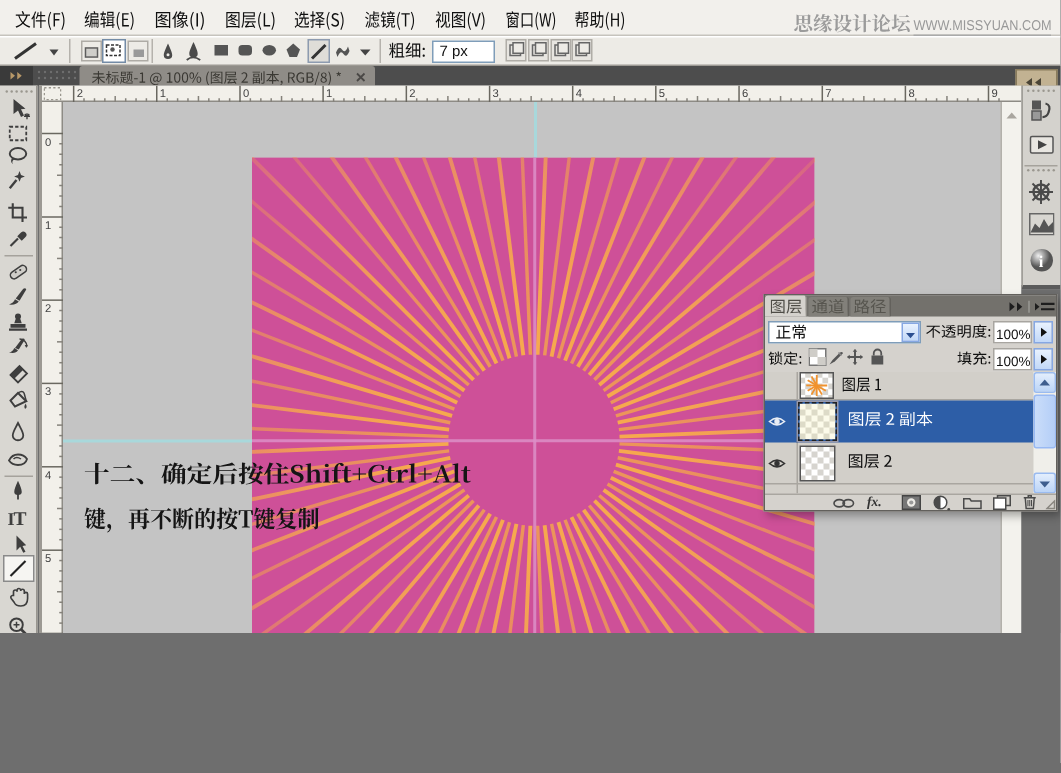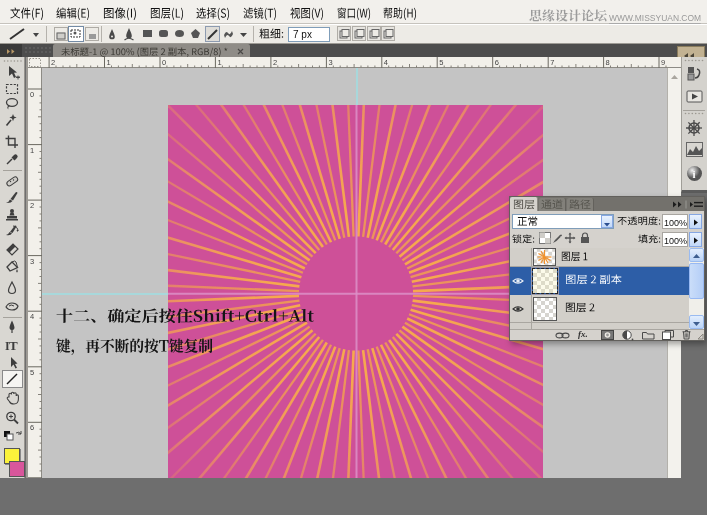--- a/index.html
+++ b/index.html
@@ -1,17 +1,17 @@
 <!DOCTYPE html>
 <html><head><meta charset="utf-8"><title>PS</title></head><body>
 <style>
 *{margin:0;padding:0;box-sizing:border-box}
 html,body{width:707px;height:515px;overflow:hidden}
 body{font-family:"Liberation Sans",sans-serif;background:#6E6E6E}
-#app{position:relative;width:707px;height:478px;overflow:hidden}
+#app{position:relative;width:707px;height:422px;overflow:hidden}
 .abs{position:absolute}
 </style>
 <div id="app">
 <div class="abs" style="left:0;top:0;width:707px;height:24px;background:#F2F0EC;border-bottom:1px solid #C6C3BD"></div>
     <svg style="position:absolute;left:10px;top:7px;overflow:visible" width="36" height="14">
       <path transform="translate(0,10.6) scale(0.8777,1)" fill="#111" d="M5.1 -9.9C5.4 -9.3 5.8 -8.5 6 -8L7 -8.3C6.8 -8.8 6.4 -9.6 6 -10.2ZM0.6 -8V-7.1H2.5C3.2 -5.3 4.1 -3.7 5.4 -2.4C4 -1.3 2.4 -0.5 0.4 0.1C0.6 0.3 0.9 0.7 1 0.9C3 0.3 4.7 -0.6 6 -1.8C7.4 -0.6 9 0.3 11 0.9C11.1 0.6 11.4 0.2 11.6 0C9.7 -0.4 8.1 -1.3 6.7 -2.4C7.9 -3.6 8.9 -5.2 9.6 -7.1H11.4V-8ZM6 -3C4.9 -4.2 4 -5.5 3.4 -7.1H8.5C7.9 -5.5 7.1 -4.1 6 -3ZM15.8 -4.1V-3.2H19.2V1H20.1V-3.2H23.4V-4.1H20.1V-6.7H22.9V-7.6H20.1V-9.9H19.2V-7.6H17.6C17.8 -8.2 17.9 -8.7 18 -9.3L17.2 -9.5C16.9 -7.9 16.4 -6.4 15.7 -5.4C15.9 -5.3 16.3 -5 16.5 -4.9C16.8 -5.4 17.1 -6 17.4 -6.7H19.2V-4.1ZM15.2 -10C14.6 -8.2 13.5 -6.4 12.4 -5.2C12.5 -5 12.8 -4.6 12.9 -4.4C13.3 -4.8 13.6 -5.2 14 -5.8V0.9H14.9V-7.2C15.3 -8 15.7 -8.9 16.1 -9.8ZM26.9 2.4 27.5 2.1C26.5 0.3 26 -1.7 26 -3.7C26 -5.8 26.5 -7.8 27.5 -9.5L26.9 -9.8C25.8 -8 25.1 -6.1 25.1 -3.7C25.1 -1.4 25.8 0.6 26.9 2.4ZM29.3 0H30.4V-3.9H33.7V-4.9H30.4V-7.9H34.3V-8.8H29.3ZM35.9 2.4C37 0.6 37.6 -1.4 37.6 -3.7C37.6 -6.1 37 -8 35.9 -9.8L35.2 -9.5C36.2 -7.8 36.7 -5.8 36.7 -3.7C36.7 -1.7 36.2 0.3 35.2 2.1Z"></path>
     </svg>
     <svg style="position:absolute;left:56px;top:7px;overflow:visible" width="36" height="14">
       <path transform="translate(0,10.6) scale(0.8678,1)" fill="#111" d="M0.5 -0.6 0.7 0.2C1.7 -0.2 2.9 -0.7 4.2 -1.2L4 -2C2.7 -1.5 1.4 -0.9 0.5 -0.6ZM0.7 -5.1C0.9 -5.2 1.2 -5.2 2.5 -5.4C2 -4.6 1.6 -4 1.4 -3.8C1 -3.3 0.8 -3 0.5 -3C0.6 -2.8 0.8 -2.4 0.8 -2.2C1 -2.3 1.4 -2.4 4.1 -3.1C4 -3.3 4 -3.6 4 -3.8L2 -3.4C2.9 -4.5 3.7 -5.8 4.4 -7.2L3.6 -7.6C3.4 -7.1 3.2 -6.6 2.9 -6.2L1.6 -6.1C2.3 -7.1 3 -8.5 3.4 -9.8L2.6 -10.1C2.1 -8.6 1.3 -7 1.1 -6.6C0.9 -6.2 0.7 -6 0.5 -5.9C0.6 -5.7 0.7 -5.3 0.7 -5.1ZM7.5 -4.2V-2.4H6.5V-4.2ZM8.1 -4.2H9V-2.4H8.1ZM5.8 -4.9V0.9H6.5V-1.7H7.5V0.6H8.1V-1.7H9V0.6H9.6V-1.7H10.5V0.1C10.5 0.2 10.4 0.2 10.3 0.2C10.2 0.2 10 0.2 9.8 0.2C9.9 0.4 9.9 0.7 10 0.9C10.4 0.9 10.7 0.9 10.9 0.7C11.1 0.6 11.2 0.4 11.2 0.1V-5L10.5 -4.9ZM9.6 -4.2H10.5V-2.4H9.6ZM7.3 -9.9C7.5 -9.6 7.6 -9.1 7.8 -8.8H5V-6.2C5 -4.3 4.9 -1.7 3.8 0.3C3.9 0.3 4.3 0.6 4.5 0.8C5.6 -1.2 5.8 -4 5.8 -6H11V-8.8H8.7C8.6 -9.2 8.4 -9.7 8.1 -10.2ZM5.8 -8H10.2V-6.7H5.8ZM18.6 -9H21.8V-7.8H18.6ZM17.8 -9.7V-7.1H22.7V-9.7ZM13 -4C13.1 -4.1 13.4 -4.2 13.8 -4.2H14.9V-2.4L12.5 -2L12.7 -1.1L14.9 -1.6V0.9H15.8V-1.8L17.1 -2L17.1 -2.8L15.8 -2.6V-4.2H16.9V-5H15.8V-6.8H14.9V-5H13.8C14.1 -5.8 14.4 -6.8 14.7 -7.8H16.9V-8.7H15C15.1 -9.1 15.2 -9.5 15.2 -9.9L14.4 -10.1C14.3 -9.6 14.2 -9.1 14.1 -8.7H12.6V-7.8H13.9C13.6 -6.8 13.4 -6 13.3 -5.7C13.1 -5.2 12.9 -4.8 12.7 -4.8C12.8 -4.6 12.9 -4.2 13 -4ZM21.8 -5.7V-4.6H18.7V-5.7ZM16.8 -0.9 16.9 -0.1 21.8 -0.5V1H22.6V-0.6L23.5 -0.6L23.5 -1.4L22.6 -1.3V-5.7H23.4V-6.4H17.1V-5.7H17.9V-1ZM21.8 -3.9V-2.9H18.7V-3.9ZM21.8 -2.2V-1.3L18.7 -1V-2.2ZM26.9 2.4 27.5 2.1C26.5 0.3 26 -1.7 26 -3.7C26 -5.8 26.5 -7.8 27.5 -9.5L26.9 -9.8C25.8 -8 25.1 -6.1 25.1 -3.7C25.1 -1.4 25.8 0.6 26.9 2.4ZM29.3 0H34.5V-0.9H30.4V-4.2H33.7V-5.1H30.4V-7.9H34.3V-8.8H29.3ZM36.3 2.4C37.4 0.6 38.1 -1.4 38.1 -3.7C38.1 -6.1 37.4 -8 36.3 -9.8L35.6 -9.5C36.7 -7.8 37.2 -5.8 37.2 -3.7C37.2 -1.7 36.7 0.3 35.6 2.1Z"></path>
     </svg>

